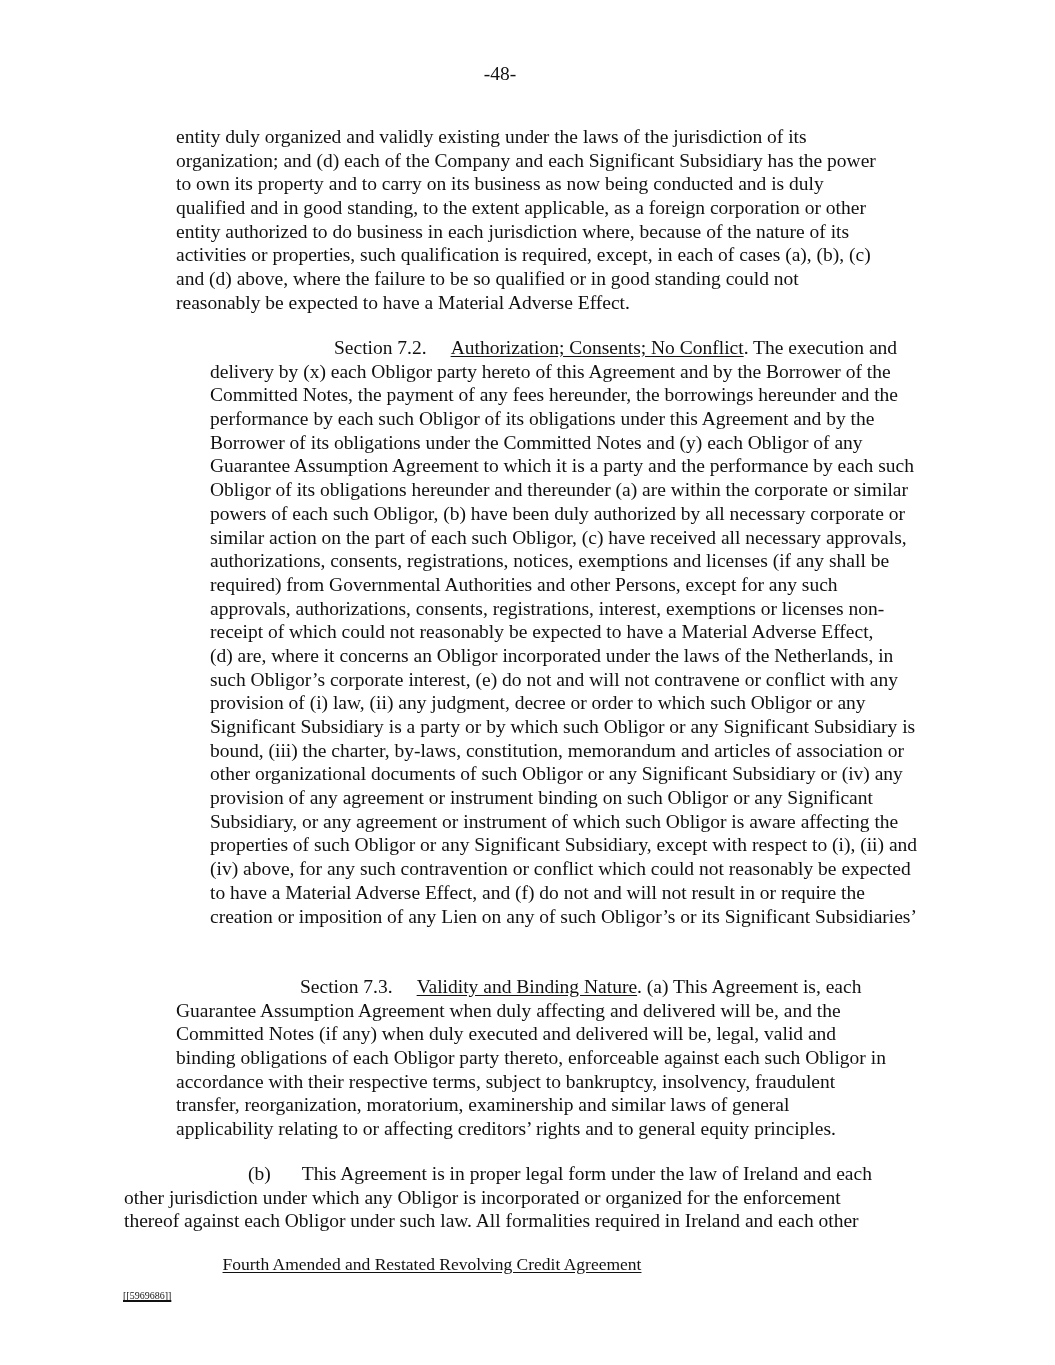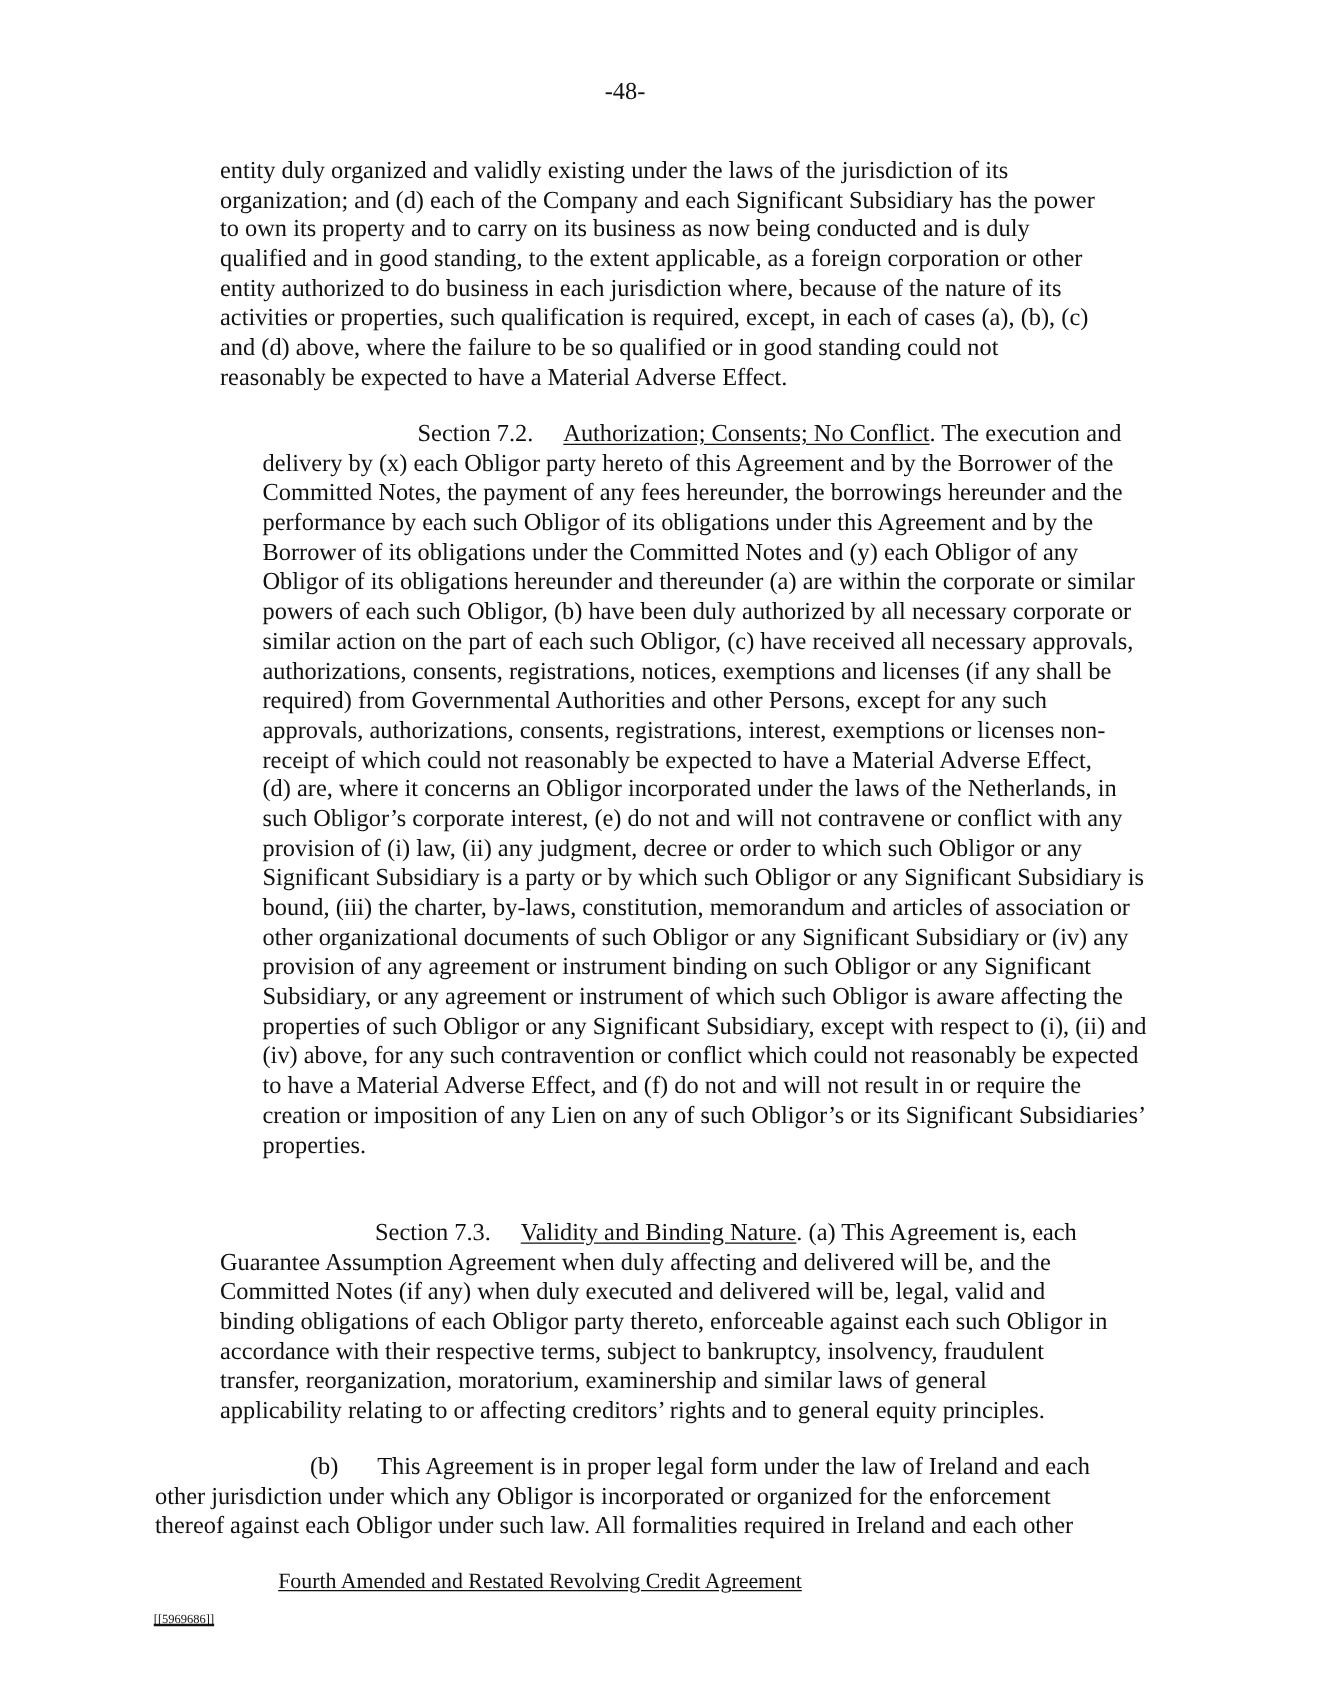--- a/index.html
+++ b/index.html
@@ -74,40 +74,40 @@
   <span class="line">and (d) above, where the failure to be so qualified or in good standing could not</span>
   <span class="line">reasonably be expected to have a Material Adverse Effect.</span>
 </div>
 
 <div class="block" style="top:336px; left:165px;margin-left:45px;">
   <span class="line indent-section"><span>Section 7.2.</span><span class="gap"></span><span class="ul">Authorization; Consents; No Conflict</span><span>.  The execution and</span></span>
   <span class="line">delivery by (x) each Obligor party hereto of this Agreement and by the Borrower of the</span>
   <span class="line">Committed Notes, the payment of any fees hereunder, the borrowings hereunder and the</span>
   <span class="line">performance by each such Obligor of its obligations under this Agreement and by the</span>
   <span class="line">Borrower of its obligations under the Committed Notes and (y) each Obligor of any</span>
+  <span class="line">Guarantee Assumption Agreement to which it is a party and the performance by each such</span>
   <span class="line">Obligor of its obligations hereunder and thereunder (a) are within the corporate or similar</span>
   <span class="line">powers of each such Obligor, (b) have been duly authorized by all necessary corporate or</span>
   <span class="line">similar action on the part of each such Obligor, (c) have received all necessary approvals,</span>
   <span class="line">authorizations, consents, registrations, notices, exemptions and licenses (if any shall be</span>
   <span class="line">required) from Governmental Authorities and other Persons, except for any such</span>
   <span class="line">approvals, authorizations, consents, registrations, interest, exemptions or licenses non-</span>
   <span class="line">receipt of which could not reasonably be expected to have a Material Adverse Effect,</span>
   <span class="line">(d) are, where it concerns an Obligor incorporated under the laws of the Netherlands, in</span>
   <span class="line">such Obligor’s corporate interest, (e) do not and will not contravene or conflict with any</span>
   <span class="line">provision of (i) law, (ii) any judgment, decree or order to which such Obligor or any</span>
   <span class="line">Significant Subsidiary is a party or by which such Obligor or any Significant Subsidiary is</span>
   <span class="line">bound, (iii) the charter, by-laws, constitution, memorandum and articles of association or</span>
   <span class="line">other organizational documents of such Obligor or any Significant Subsidiary or (iv) any</span>
   <span class="line">provision of any agreement or instrument binding on such Obligor or any Significant</span>
   <span class="line">Subsidiary, or any agreement or instrument of which such Obligor is aware affecting the</span>
   <span class="line">properties of such Obligor or any Significant Subsidiary, except with respect to (i), (ii) and</span>
   <span class="line">(iv) above, for any such contravention or conflict which could not reasonably be expected</span>
   <span class="line">to have a Material Adverse Effect, and (f) do not and will not result in or require the</span>
   <span class="line">creation or imposition of any Lien on any of such Obligor’s or its Significant Subsidiaries’</span>
-  <span class="line">properties.</span>
 </div>
 
 <div class="block" style="top:975px; left:176px;">
   <span class="line indent-section"><span>Section 7.3.</span><span class="gap"></span><span class="ul">Validity and Binding Nature</span><span>.  (a)  This Agreement is, each</span></span>
   <span class="line">Guarantee Assumption Agreement when duly affecting and delivered will be, and the</span>
   <span class="line">Committed Notes (if any) when duly executed and delivered will be, legal, valid and</span>
   <span class="line">binding obligations of each Obligor party thereto, enforceable against each such Obligor in</span>
   <span class="line">accordance with their respective terms, subject to bankruptcy, insolvency, fraudulent</span>
   <span class="line">transfer, reorganization, moratorium, examinership and similar laws of general</span>
   <span class="line">applicability relating to or affecting creditors’ rights and to general equity principles.</span>

